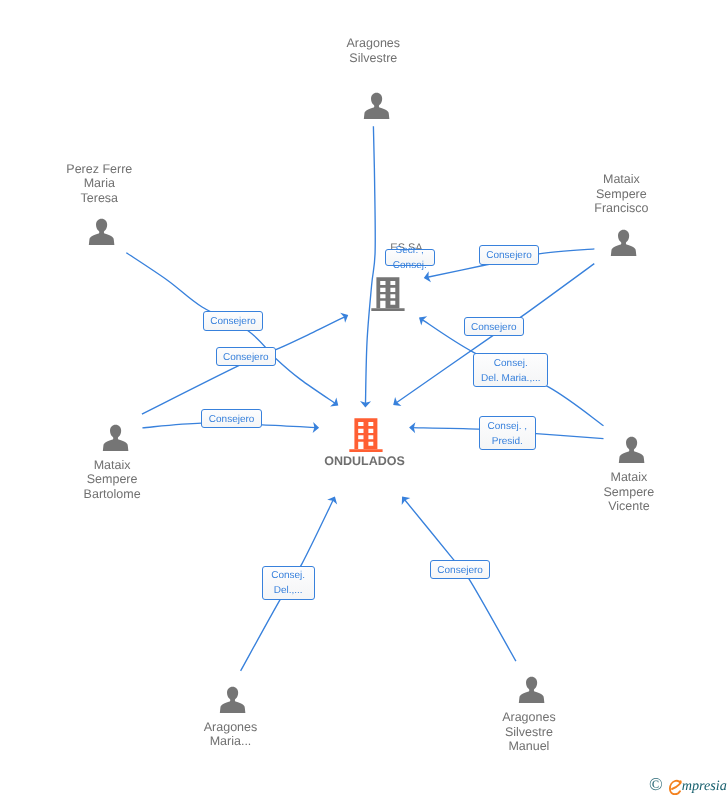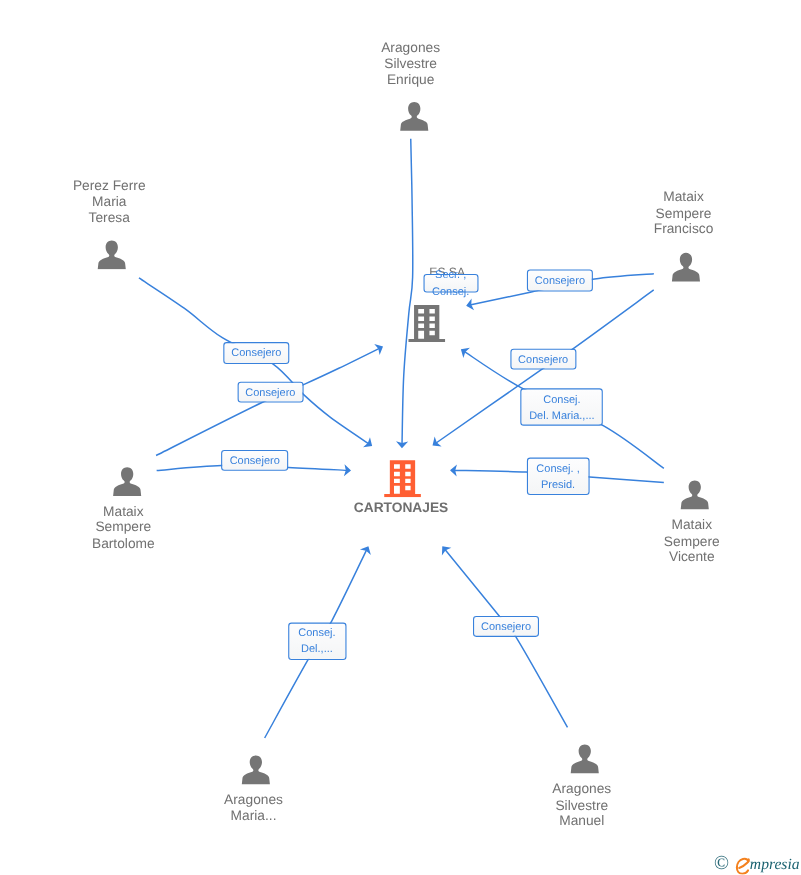--- a/index.html
+++ b/index.html
@@ -46,21 +46,20 @@
     </svg>
   <div id="nodes-layer">
       <div class="node" style="left: 361.9px; top: 89.2px; width: 29.2px; height: 28.6px;">
         <div class="icon"><svg width="29.2" height="28.6" viewBox="0 0 28 28" preserveAspectRatio="none">
             <path fill="#757575" d="M14 1.7c-3.15 0-5.35 2.45-5.35 5.95 0 2.45 0.95 4.65 2.45 5.9 0.55 0.45 0.8 1.0 0.7 1.6-0.12 0.7-0.62 1.15-1.45 1.35-3.05 0.8-5.35 1.95-6.45 2.85-1.05 0.85-1.5 1.7-1.6 2.85L1.75 27.3h24.5l-0.55-5.1c-0.1-1.15-0.55-2.0-1.6-2.85-1.1-0.9-3.4-2.05-6.45-2.85-0.83-0.2-1.33-0.65-1.45-1.35-0.1-0.6 0.15-1.15 0.7-1.6 1.5-1.25 2.45-3.45 2.45-5.9 0-3.5-2.2-5.95-5.35-5.95z"></path>
           </svg></div>
       </div>
       <div class="nname" style="left: 173.3px; width: 400px; line-height: 14.5px; top: 34px;">
         <div>Aragones</div>
         <div>Silvestre</div>
-        <div>Enrique</div>
       </div>
       <div class="node" style="left: 87.4px; top: 214.7px; width: 29.2px; height: 28.6px;">
         <div class="icon"><svg width="29.2" height="28.6" viewBox="0 0 28 28" preserveAspectRatio="none">
             <path fill="#757575" d="M14 1.7c-3.15 0-5.35 2.45-5.35 5.95 0 2.45 0.95 4.65 2.45 5.9 0.55 0.45 0.8 1.0 0.7 1.6-0.12 0.7-0.62 1.15-1.45 1.35-3.05 0.8-5.35 1.95-6.45 2.85-1.05 0.85-1.5 1.7-1.6 2.85L1.75 27.3h24.5l-0.55-5.1c-0.1-1.15-0.55-2.0-1.6-2.85-1.1-0.9-3.4-2.05-6.45-2.85-0.83-0.2-1.33-0.65-1.45-1.35-0.1-0.6 0.15-1.15 0.7-1.6 1.5-1.25 2.45-3.45 2.45-5.9 0-3.5-2.2-5.95-5.35-5.95z"></path>
           </svg></div>
       </div>
       <div class="nname" style="left: -100.7px; width: 400px; line-height: 14.5px; top: 159.7px;">
         <div>Perez Ferre</div>
         <div>Maria</div>
         <div>Teresa</div>
@@ -94,21 +93,21 @@
         <div>Sempere</div>
         <div>Bartolome</div>
       </div>
       <div class="node" style="left: 349px; top: 412.8px; width: 35px; height: 37.4px;">
         <div class="icon"><svg width="35" height="37.4" viewBox="0 0 35 37.4">
             <path fill="#ff5f33" fill-rule="evenodd" d="M5.4 3.3 H28.4 V34.2 H5.4 Z M9.2 7.0 H14.5 V11.1 H9.2 Z M19.4 7.0 H24.3 V11.1 H19.4 Z M9.2 13.8 H14.5 V17.9 H9.2 Z M19.4 13.8 H24.3 V17.9 H19.4 Z M9.2 20.2 H14.5 V24.2 H9.2 Z M19.4 20.2 H24.3 V24.2 H19.4 Z M9.2 26.7 H14.5 V33.9 H9.2 Z M19.4 26.7 H24.3 V30.8 H19.4 Z"></path>
             <path fill="#ff5f33" d="M0.3 34.2 H33.6 V37.0 H0.3 Z"></path>
           </svg></div>
       </div>
       <div class="nname b" style="left: 164.6px; width: 400px; font-size: 12.5px; line-height: 15.5px; top: 452px;">
-        <div>CARTONAJES</div>
+        <div>ONDULADOS</div>
       </div>
       <div class="node" style="left: 617.2px; top: 433.3px; width: 29.2px; height: 28.6px;">
         <div class="icon"><svg width="29.2" height="28.6" viewBox="0 0 28 28" preserveAspectRatio="none">
             <path fill="#757575" d="M14 1.7c-3.15 0-5.35 2.45-5.35 5.95 0 2.45 0.95 4.65 2.45 5.9 0.55 0.45 0.8 1.0 0.7 1.6-0.12 0.7-0.62 1.15-1.45 1.35-3.05 0.8-5.35 1.95-6.45 2.85-1.05 0.85-1.5 1.7-1.6 2.85L1.75 27.3h24.5l-0.55-5.1c-0.1-1.15-0.55-2.0-1.6-2.85-1.1-0.9-3.4-2.05-6.45-2.85-0.83-0.2-1.33-0.65-1.45-1.35-0.1-0.6 0.15-1.15 0.7-1.6 1.5-1.25 2.45-3.45 2.45-5.9 0-3.5-2.2-5.95-5.35-5.95z"></path>
           </svg></div>
       </div>
       <div class="nname" style="left: 428.9px; width: 400px; line-height: 14.5px; top: 468.4px;">
         <div>Mataix</div>
         <div>Sempere</div>
         <div>Vicente</div>

